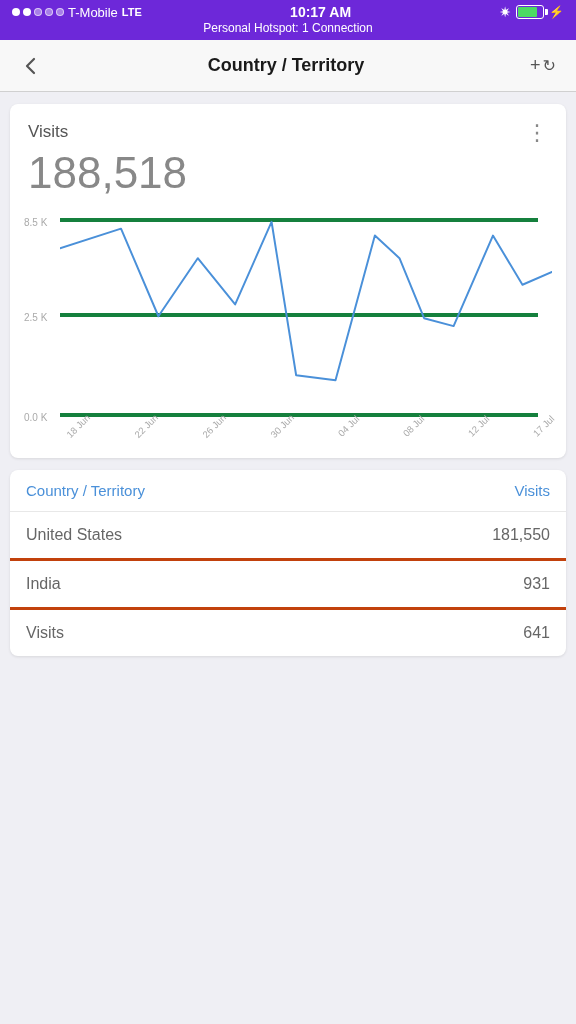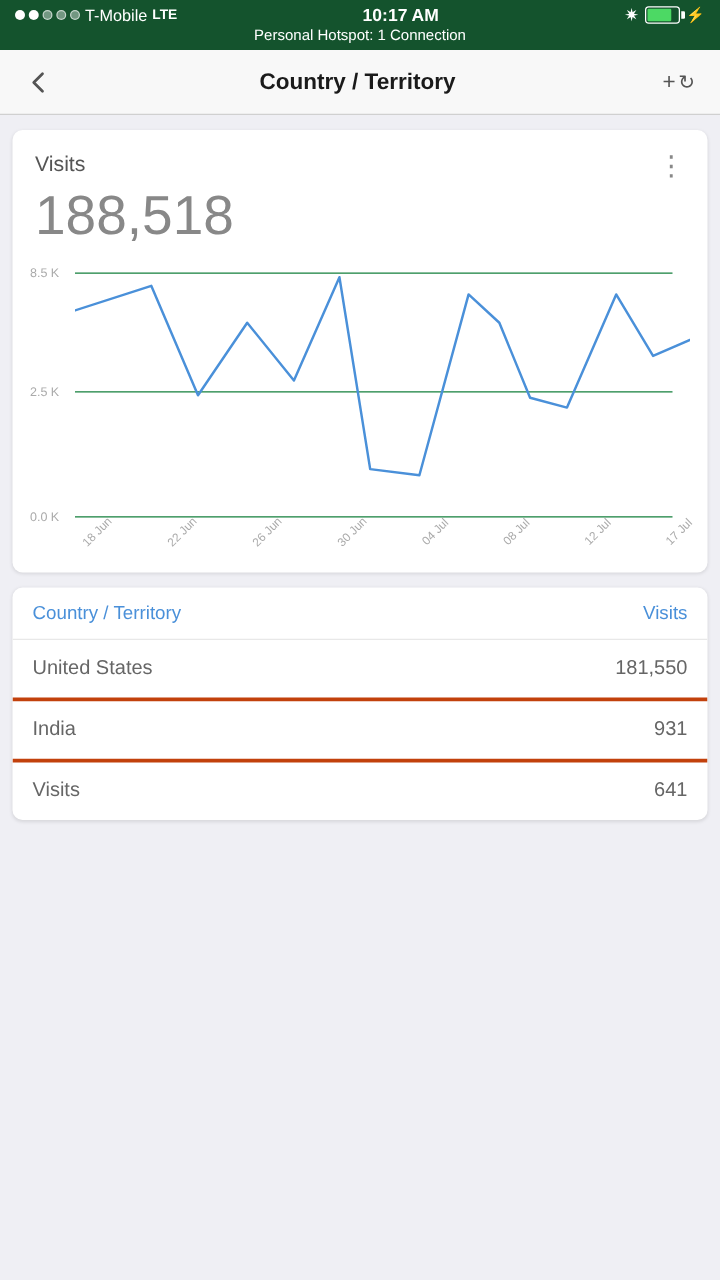--- a/index.html
+++ b/index.html
@@ -7,21 +7,21 @@
     body {
       width: 576px;
       min-height: 1024px;
       font-family: -apple-system, 'Helvetica Neue', Arial, sans-serif;
       background: #efeff4;
       overflow-x: hidden;
     }
 
     
     .status-bar {
-      background: #14532d;
+      background: #6d28d9;
       color: white;
       font-size: 13px;
       padding: 4px 12px 2px;
     }
     .status-bar-top {
       display: flex;
       justify-content: space-between;
       align-items: center;
     }
     .status-bar-signal {
@@ -110,21 +110,21 @@
     }
     .chart-area {
       position: relative;
       height: 240px;
       margin: 0 -4px;
     }
     .chart-gridline {
       position: absolute;
       left: 36px;
       right: 14px;
-      border-top: 1px solid #15803d;
+      border-top: 4px solid #15803d;
     }
     .chart-gridlabel {
       position: absolute;
       left: 0;
       font-size: 10px;
       color: #aaa;
       transform: translateY(-50%);
     }
     .chart-svg {
       position: absolute;

